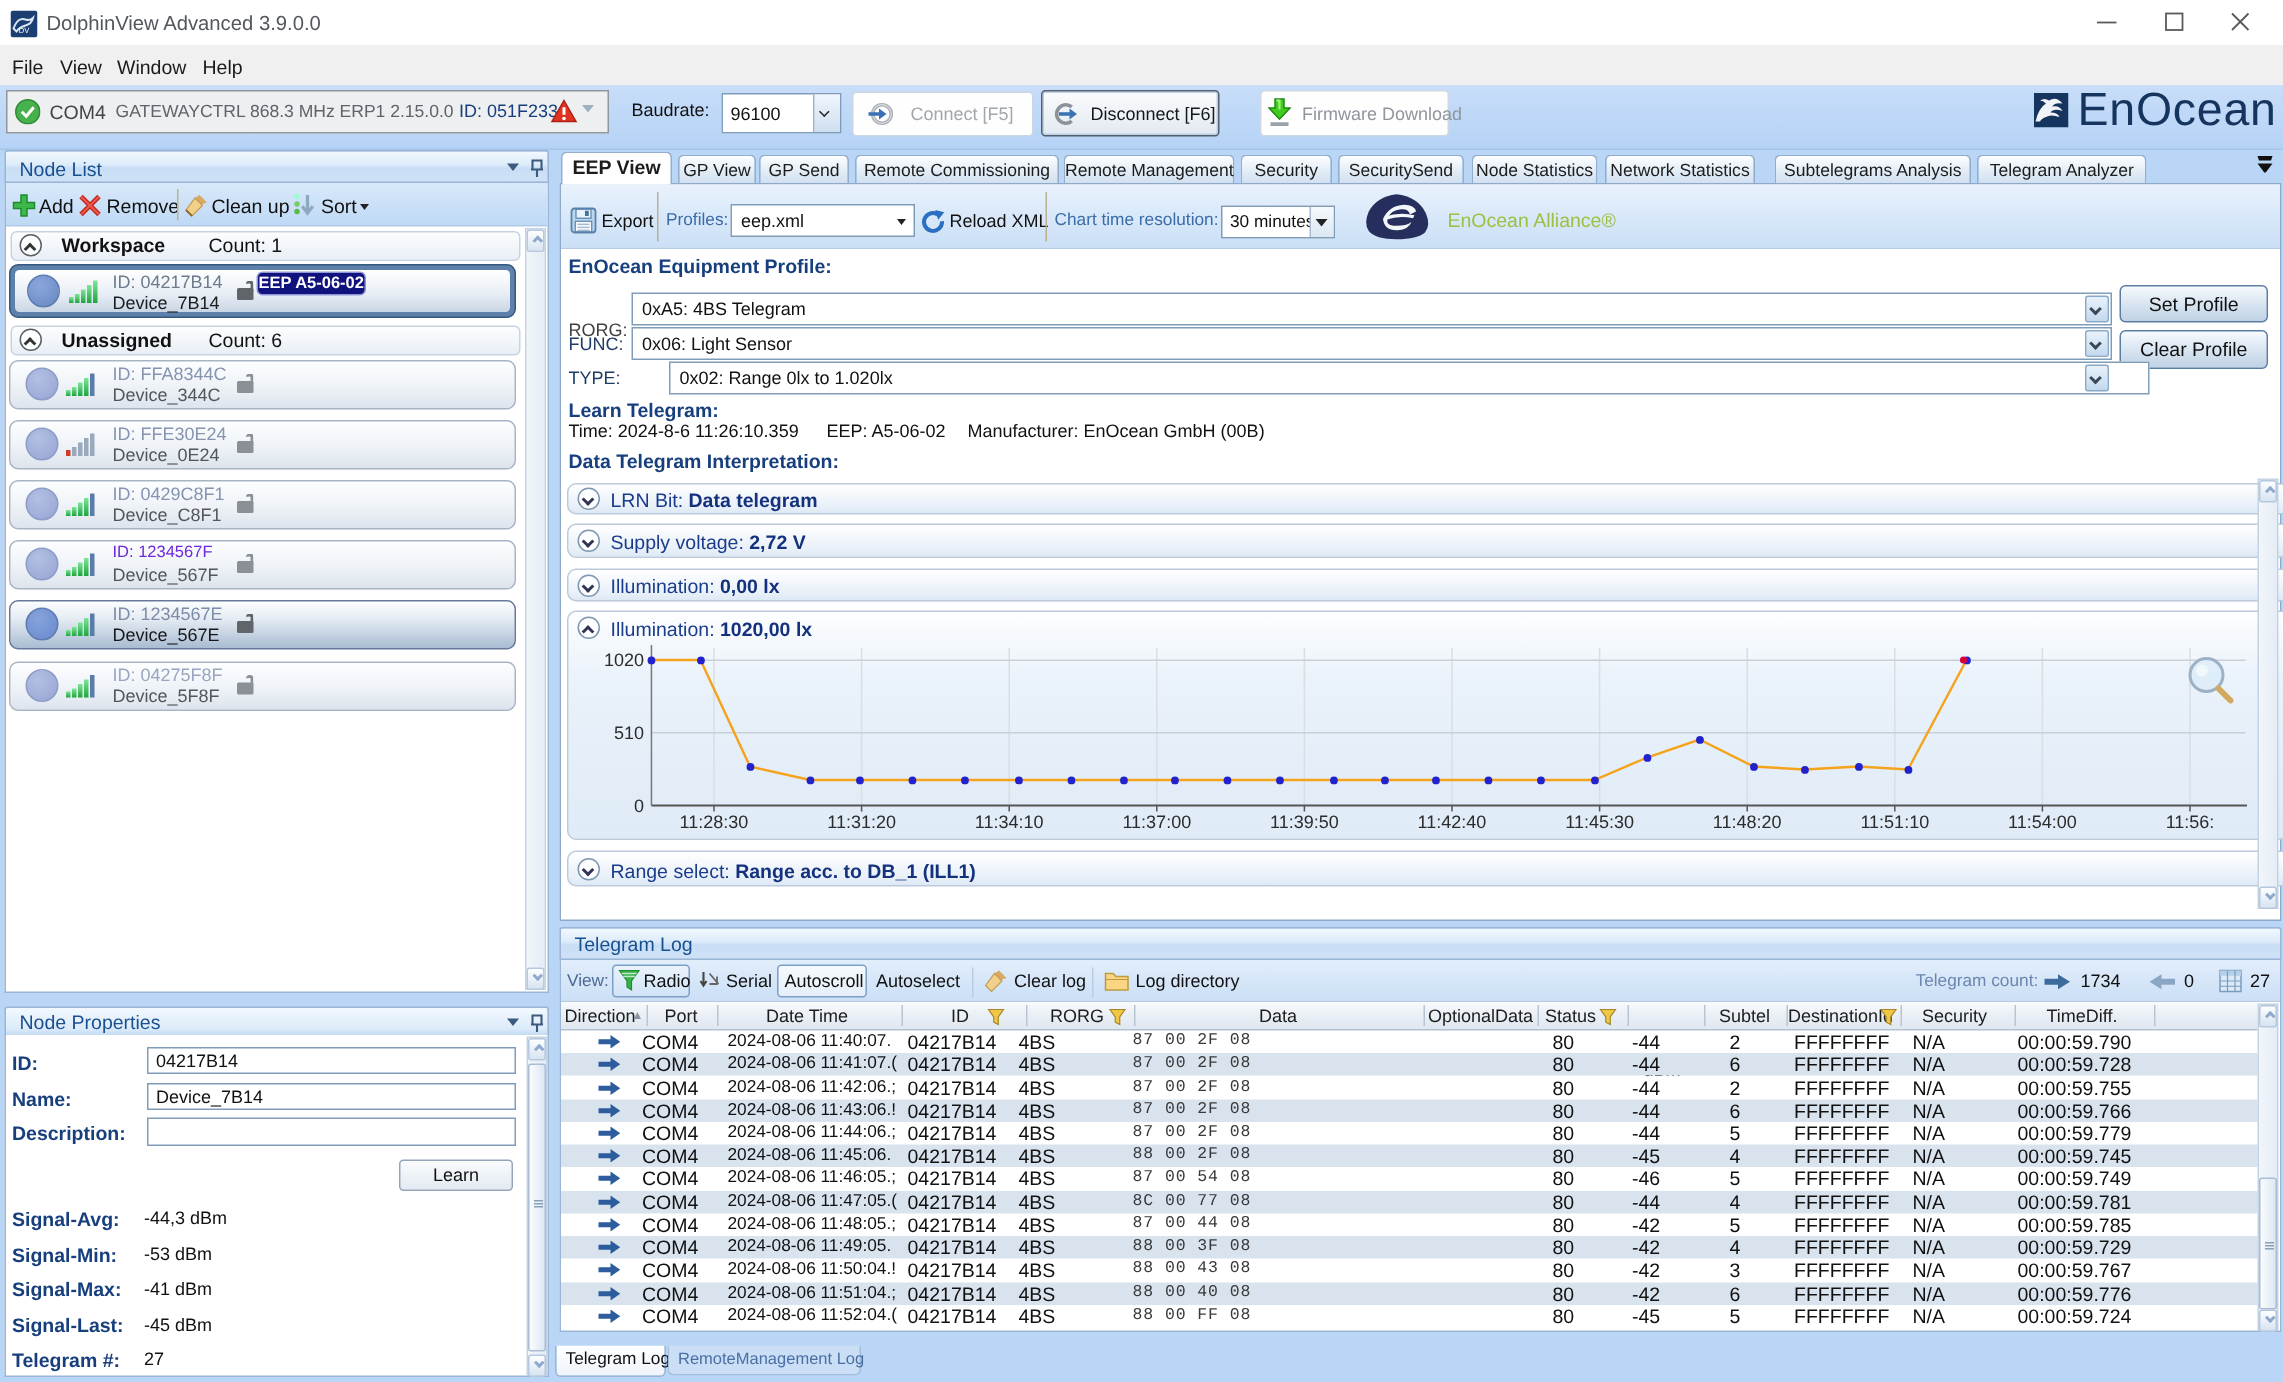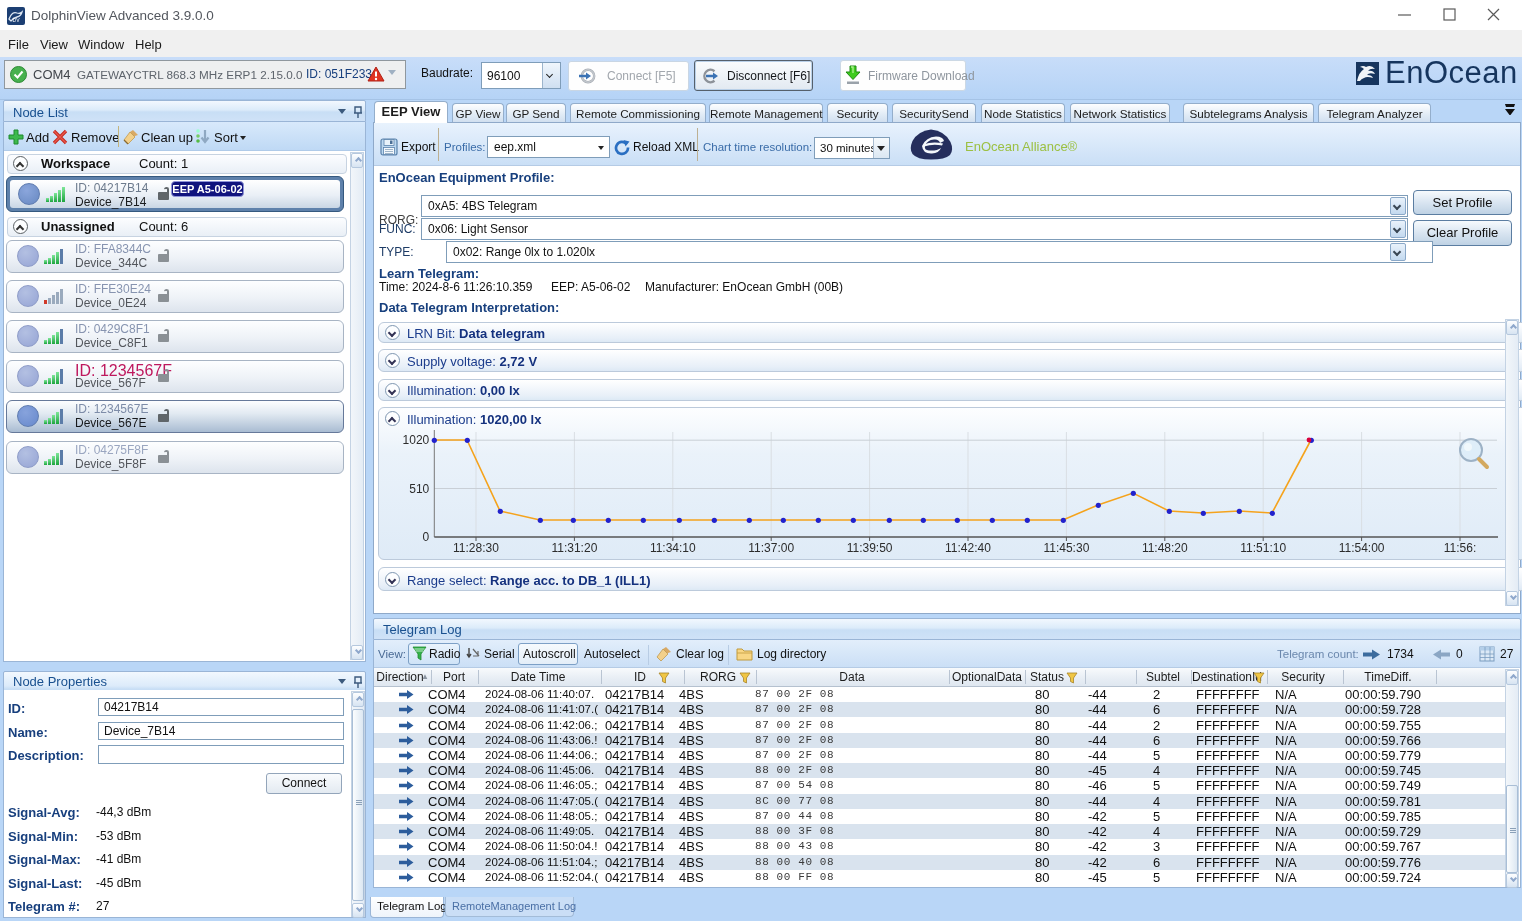--- a/index.html
+++ b/index.html
@@ -250,21 +250,21 @@
   </div>
 <div class="abs" style="left:6px;top:360px;width:338px;height:33px;border:1px solid #a8b4c4;border-radius:6px;background:linear-gradient(#fdfeff,#eef2f7 55%,#dde4ed);"></div>
 <div class="abs" style="left:17px;top:365px;width:22px;height:22px;border-radius:50%;background:radial-gradient(circle at 38% 32%,#b3c0e2,#9dabd8 75%,#93a2cf);border:1px solid #8e9cc8;"></div>
 <div class="sig" style="left:44px;top:369px;width:19px;height:15px;">
     <i style="left:0px;height:4px;background:linear-gradient(#7ee698,#1da53e);"></i>
     <i style="left:4px;height:6px;background:linear-gradient(#7ee698,#1da53e);"></i>
     <i style="left:8px;height:9px;background:linear-gradient(#7ee698,#1da53e);"></i>
     <i style="left:12px;height:12px;background:linear-gradient(#7ee698,#1da53e);"></i>
     <i style="left:16px;height:15px;background:#5b7ca8;"></i>
   </div>
-<div class="abs" style="left:75px;top:362px;color:#be185d;font-size:16px;">ID: 1234567F</div>
+<div class="abs" style="left:75px;top:362px;color:#6d28d9;font-size:11px;">ID: 1234567F</div>
 <div class="abs" style="left:75px;top:376px;color:#53565c;font-size:12px;">Device_567F</div>
 <div class="lock" style="left:158px;top:369px;">
     <span class="sh" style="border-color:#8a9095;"></span>
     <span class="body" style="background:#8a9095;"></span>
   </div>
 <div class="abs" style="left:6px;top:400px;width:338px;height:33px;border:1px solid #66799a;border-radius:6px;background:linear-gradient(#fdfeff,#e2eaf2 40%,#a9bcd2);"></div>
 <div class="abs" style="left:17px;top:405px;width:22px;height:22px;border-radius:50%;background:radial-gradient(circle at 38% 32%,#87a3dc,#6f8fd0 75%,#6886bd);border:1px solid #5f7cb0;"></div>
 <div class="sig" style="left:44px;top:409px;width:19px;height:15px;">
     <i style="left:0px;height:4px;background:linear-gradient(#7ee698,#1da53e);"></i>
     <i style="left:4px;height:6px;background:linear-gradient(#7ee698,#1da53e);"></i>
@@ -314,21 +314,21 @@
 <div class="abs navy" style="left:8px;top:701px;font-weight:bold;">ID:</div>
 <div class="abs combo" style="left:98px;top:698px;width:246px;height:18px;">
     <span style="position:absolute;left:5px;top:1px;">04217B14</span>
   </div>
 <div class="abs navy" style="left:8px;top:725px;font-weight:bold;">Name:</div>
 <div class="abs combo" style="left:98px;top:722px;width:246px;height:18px;">
     <span style="position:absolute;left:5px;top:1px;">Device_7B14</span>
   </div>
 <div class="abs navy" style="left:8px;top:748px;font-weight:bold;">Description:</div>
 <div class="abs combo" style="left:98px;top:745px;width:246px;height:19px;"></div>
-<div class="abs btn" style="left:266px;top:773px;width:76px;height:21px;padding-top:2px;">Connect</div>
+<div class="abs btn" style="left:266px;top:773px;width:76px;height:21px;padding-top:2px;">Learn</div>
 <div class="abs navy" style="left:8px;top:805px;font-weight:bold;">Signal-Avg:</div>
 <div class="abs" style="left:96px;top:805px;">-44,3 dBm</div>
 <div class="abs navy" style="left:8px;top:829px;font-weight:bold;">Signal-Min:</div>
 <div class="abs" style="left:96px;top:829px;">-53 dBm</div>
 <div class="abs navy" style="left:8px;top:852px;font-weight:bold;">Signal-Max:</div>
 <div class="abs" style="left:96px;top:852px;">-41 dBm</div>
 <div class="abs navy" style="left:8px;top:876px;font-weight:bold;">Signal-Last:</div>
 <div class="abs" style="left:96px;top:876px;">-45 dBm</div>
 <div class="abs navy" style="left:8px;top:899px;font-weight:bold;">Telegram #:</div>
 <div class="abs" style="left:96px;top:899px;">27</div>

